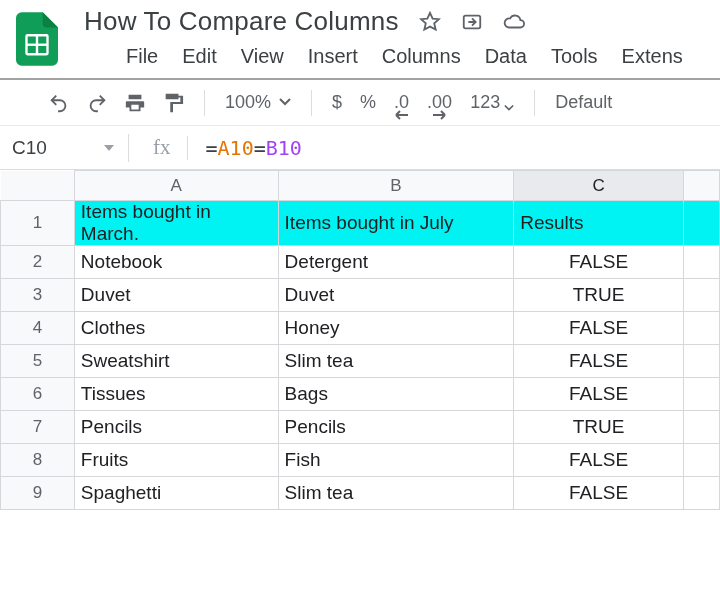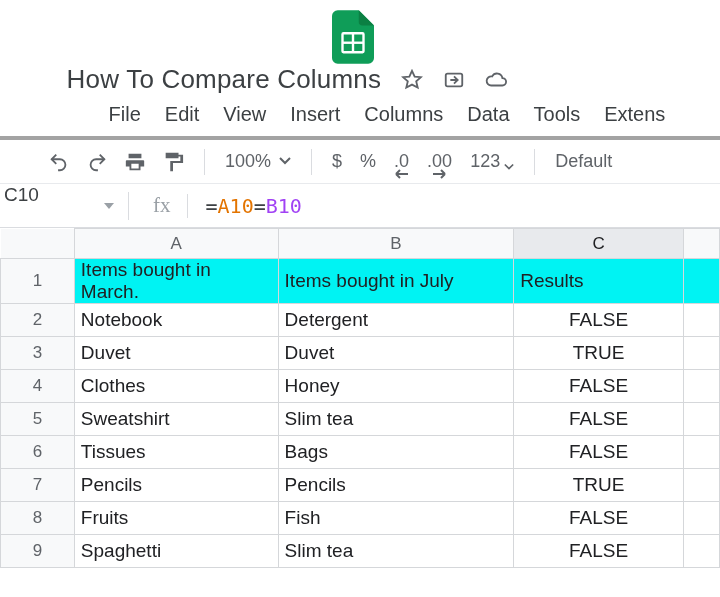--- a/index.html
+++ b/index.html
@@ -9,21 +9,20 @@
     background: #fff;
     color: #202124;
     width: 720px;
     overflow: hidden;
   }
   
   .header {
     display: flex;
     align-items: center;
     padding: 6px 4px 0 16px;
-    flex-direction: column;
   }
   .logo {
     width: 42px;
     height: 54px;
     margin-right: 26px;
     margin-top: 4px;
     flex-shrink: 0;
   }
   .logo svg { width: 100%; height: 100%; }
   .title-area { flex: 1; min-width: 0; }
@@ -52,21 +51,21 @@
     margin-top: 8px;
     margin-left: 42px;
   }
   .menu-row span { cursor: pointer; }
   
   .toolbar {
     display: flex;
     align-items: center;
     height: 48px;
     margin-top: 10px;
-    border-top: 4px solid #a3a3a3;
+    border-top: 2px solid #a3a3a3;
     border-bottom: 1px solid #e8eaed;
     padding: 0 10px 0 48px;
     gap: 16px;
     color: #5f6368;
     font-size: 18px;
   }
   .toolbar .sep {
     width: 1px;
     height: 26px;
     background: #dadce0;
@@ -81,21 +80,22 @@
     align-items: center;
     height: 44px;
     border-bottom: 1px solid #dadce0;
   }
   .namebox {
     width: 128px;
     height: 100%;
     font-size: 19px;
     color: #3c4043;
     display: flex;
-    padding-left: 4px;
+    align-items: center;
+    padding-left: 12px;
     position: relative;
   }
   .namebox .dd {
     position: absolute;
     right: 14px;
     top: 50%;
     transform: translateY(-50%);
     width: 0; height: 0;
     border-left: 5px solid transparent;
     border-right: 5px solid transparent;

